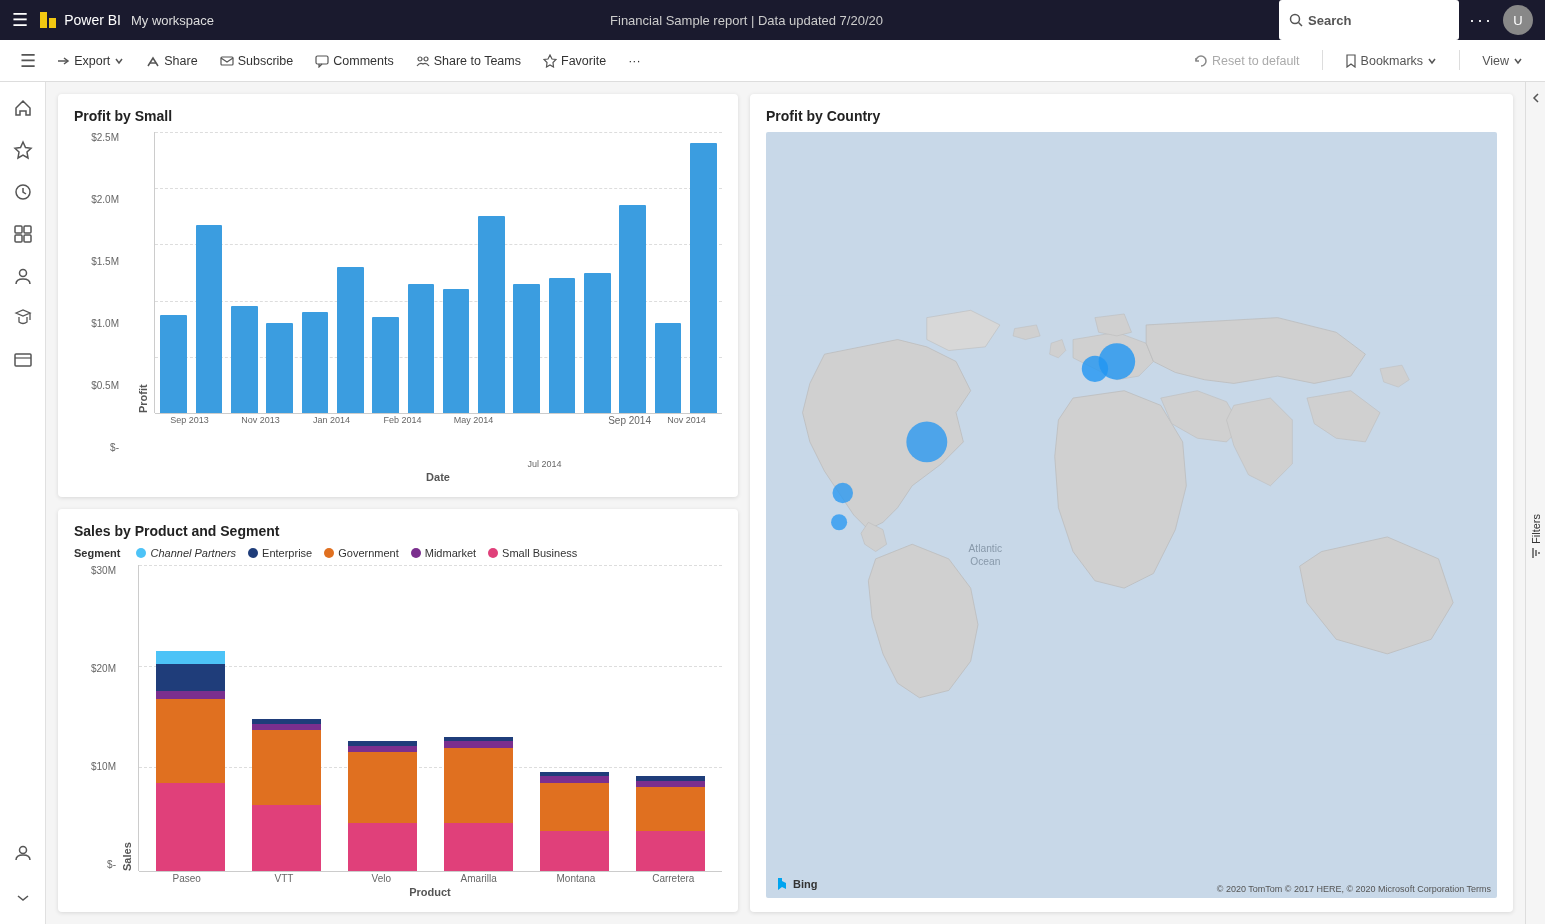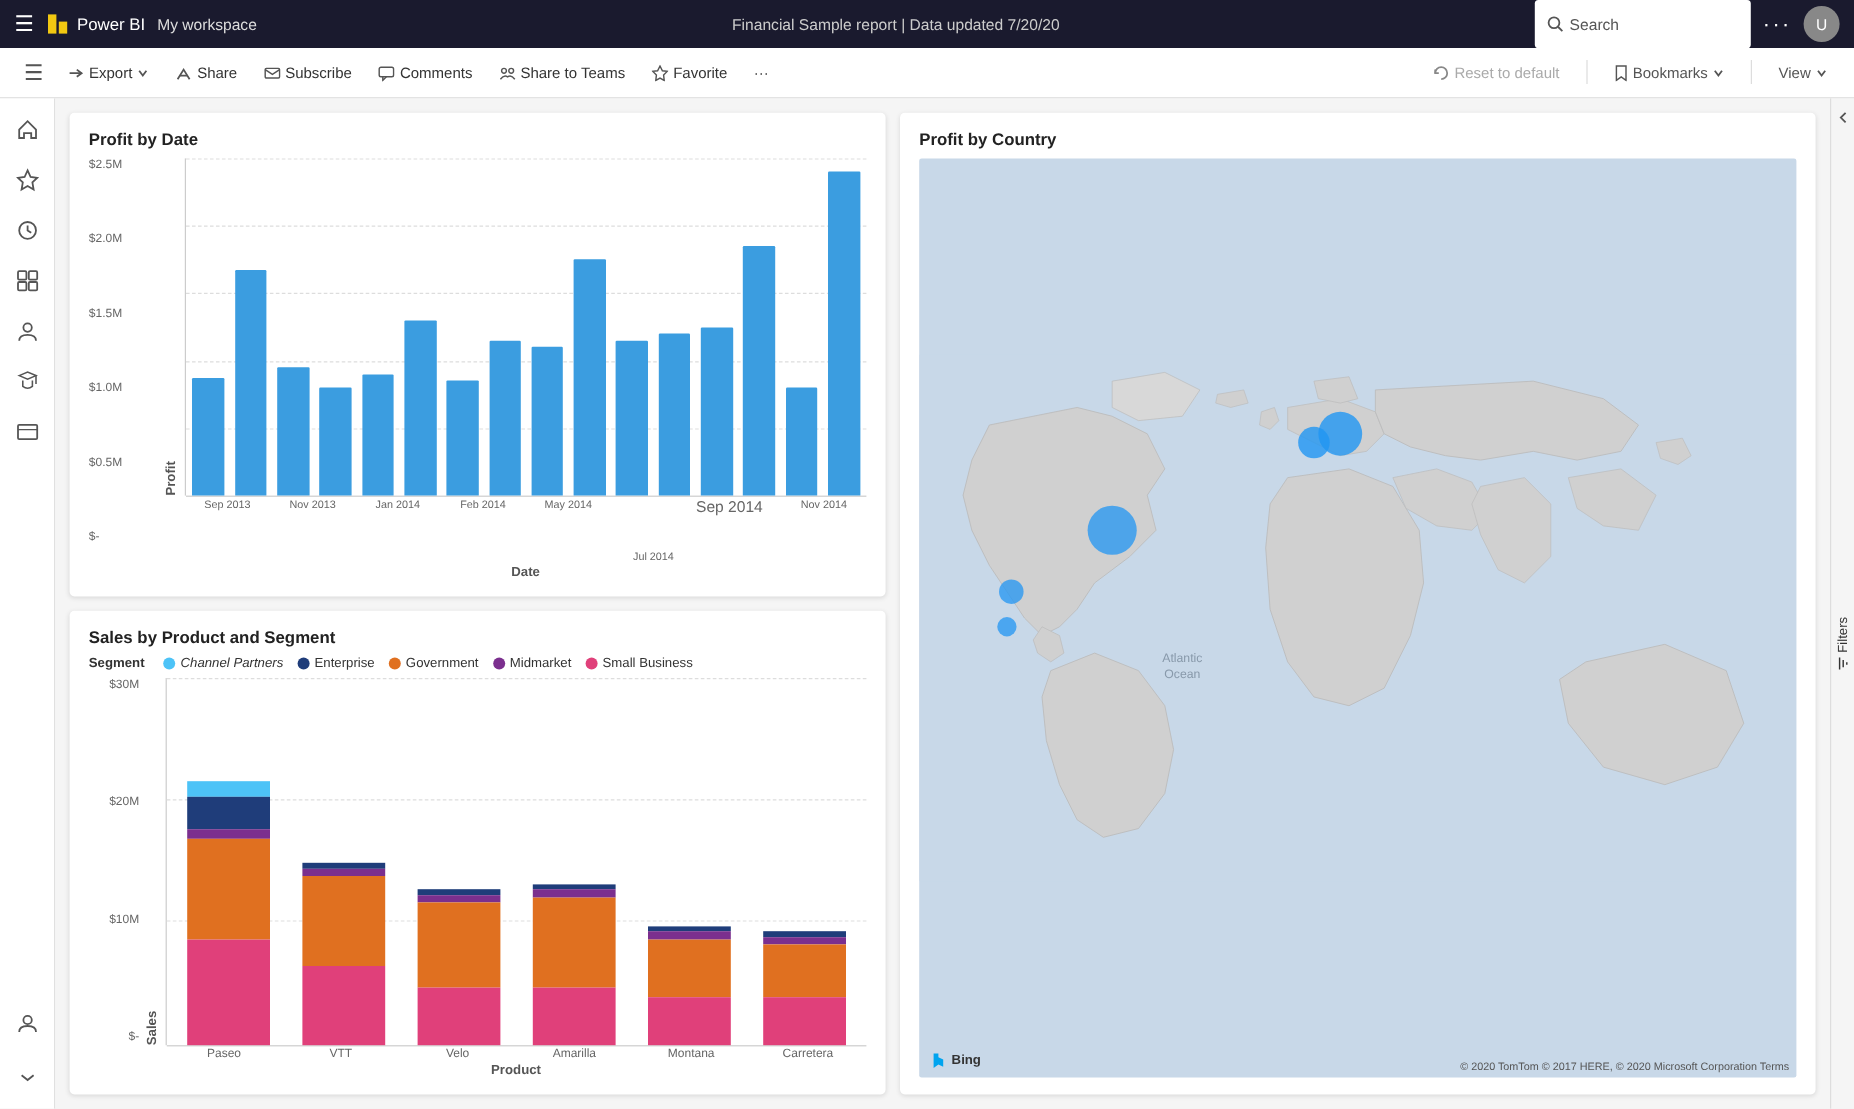--- a/index.html
+++ b/index.html
@@ -7,21 +7,21 @@
 
     
     .top-nav {
       display: flex; align-items: center; background: #1a1a2e; color: #fff;
       height: 40px; padding: 0 12px; gap: 10px;
     }
     .top-nav .logo { display: flex; align-items: center; gap: 6px; font-size: 18px; font-weight: 600; color: #f2b900; }
     .top-nav .logo span { color: #fff; font-size: 14px; font-weight: 400; }
     .top-nav .search-box {
       display: flex; align-items: center; background: #fff; border-radius: 3px;
-      padding: 3px 8px; gap: 5px; color: #333; font-size: 13px; width: 180px;
+      padding: 3px 8px; gap: 5px; color: #333; font-size: 13px; width: 180px; font-weight: bold;
     }
     .top-nav .avatar {
       width: 30px; height: 30px; border-radius: 50%; background: #555;
       display: flex; align-items: center; justify-content: center; color: #fff; font-size: 14px;
     }
 
     
     .toolbar {
       display: flex; align-items: center; background: #fff; border-bottom: 1px solid #ddd;
       height: 42px; padding: 0 12px; gap: 2px;
@@ -244,24 +244,24 @@
         </svg>
     </div>
   </div>
 
   <div class="content-area">
     <div class="charts-row">
 
       <div class="left-charts">
 
         <div class="chart-card" style="flex:1;">
-          <div class="chart-title">Profit by Date</div>
+          <div class="chart-title">Profit by Small</div>
           <div style="display:flex;flex:1;min-height:0;">
 
-            <div style="display:flex;flex-direction:column;align-items:flex-start;justify-content:space-between;padding-bottom:30px;margin-right:17px;width:45px;">
+            <div style="display:flex;flex-direction:column;align-items:flex-end;justify-content:space-between;padding-bottom:30px;margin-right:17px;width:45px;">
               <span style="font-size:10px;color:#666;">$2.5M</span>
               <span style="font-size:10px;color:#666;">$2.0M</span>
               <span style="font-size:10px;color:#666;">$1.5M</span>
               <span style="font-size:10px;color:#666;">$1.0M</span>
               <span style="font-size:10px;color:#666;">$0.5M</span>
               <span style="font-size:10px;color:#666;">$-</span>
             </div>
 
             <div style="flex:1;display:flex;flex-direction:column;">
 
@@ -330,21 +330,21 @@
                 </div>
               </div>
 
               <div style="display:flex;margin-left:18px;margin-top:2px;" id="x-labels-profit">
                   <span style="flex: 2 1 0%; text-align: center; font-size: 9px; color: rgb(102, 102, 102);">Sep 2013</span>
                   <span style="flex: 2 1 0%; text-align: center; font-size: 9px; color: rgb(102, 102, 102);">Nov 2013</span>
                   <span style="flex: 2 1 0%; text-align: center; font-size: 9px; color: rgb(102, 102, 102);">Jan 2014</span>
                   <span style="flex: 2 1 0%; text-align: center; font-size: 9px; color: rgb(102, 102, 102);">Feb 2014</span>
                   <span style="flex: 2 1 0%; text-align: center; font-size: 9px; color: rgb(102, 102, 102);">May 2014</span>
                   <span style="flex: 2 1 0%; text-align: center; font-size: 9px; color: rgb(102, 102, 102); margin-top: 44px;">Jul 2014</span>
-                  <span style="flex: 2 1 0%; text-align: left; font-size: 13px; color: rgb(102, 102, 102);">Sep 2014</span>
+                  <span style="flex: 2 1 0%; text-align: right; font-size: 10px; color: rgb(102, 102, 102);">Sep 2014</span>
                   <span style="flex: 2 1 0%; text-align: center; font-size: 9px; color: rgb(102, 102, 102);">Nov 2014</span>
                 </div>
               <div style="text-align:center;font-size:11px;color:#555;font-weight:600;margin-top:2px;margin-left:18px;">Date</div>
             </div>
           </div>
         </div>
 
         <div class="chart-card" style="flex:1;justify-content:center;">
           <div class="chart-title">Sales by Product and Segment</div>
 

